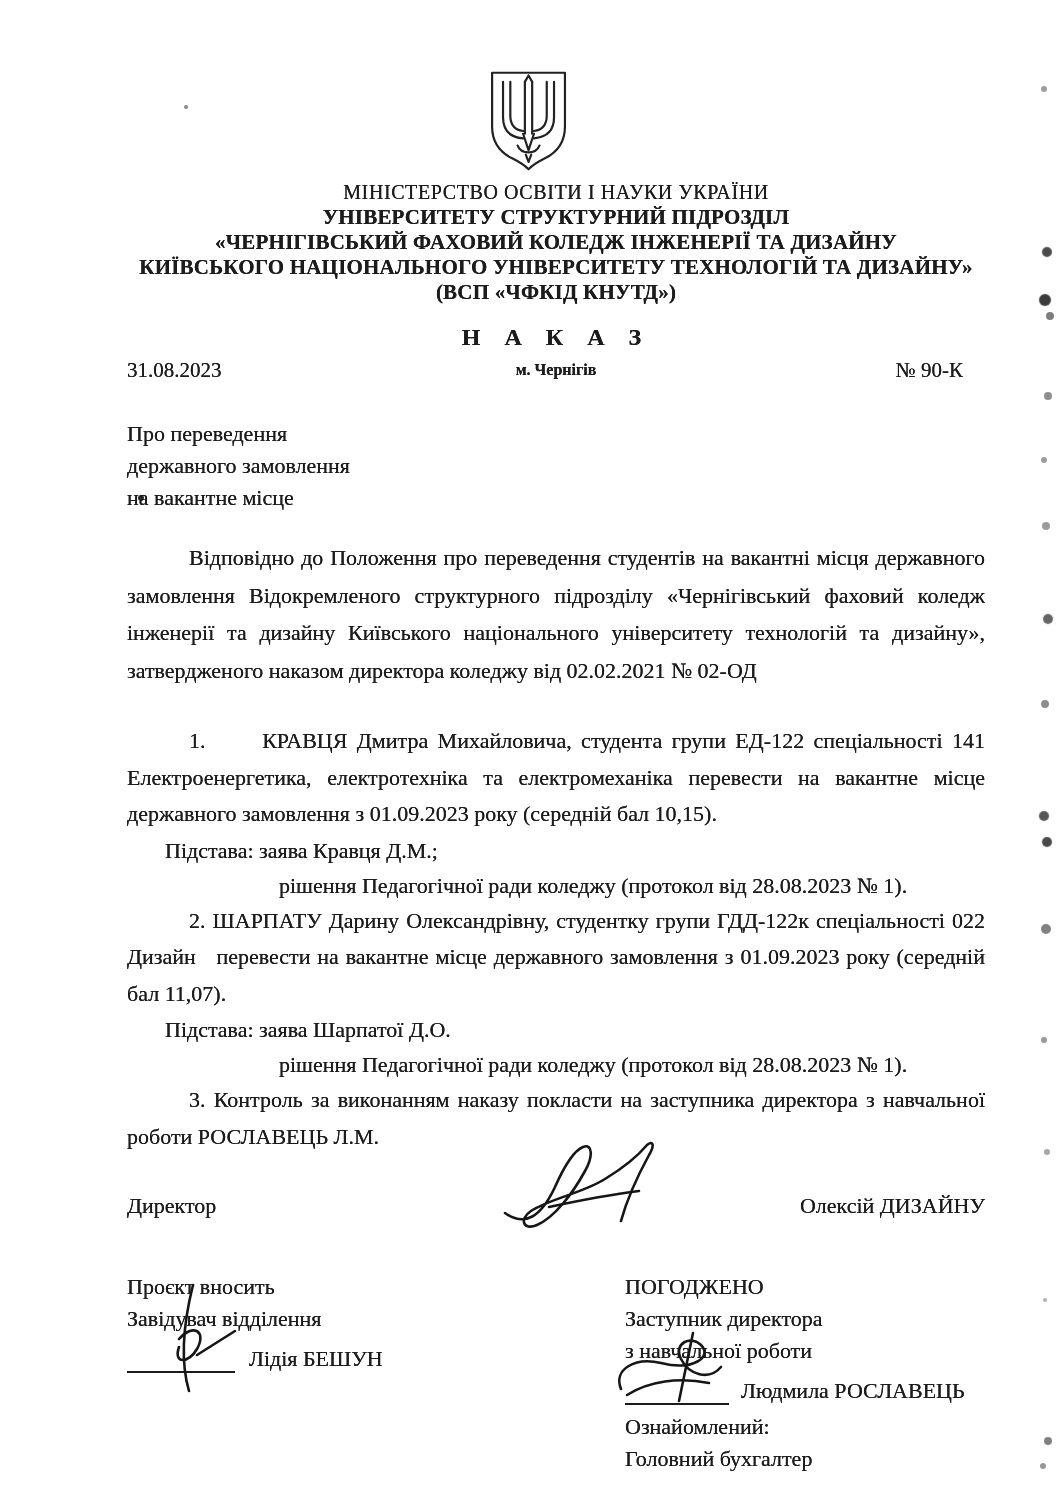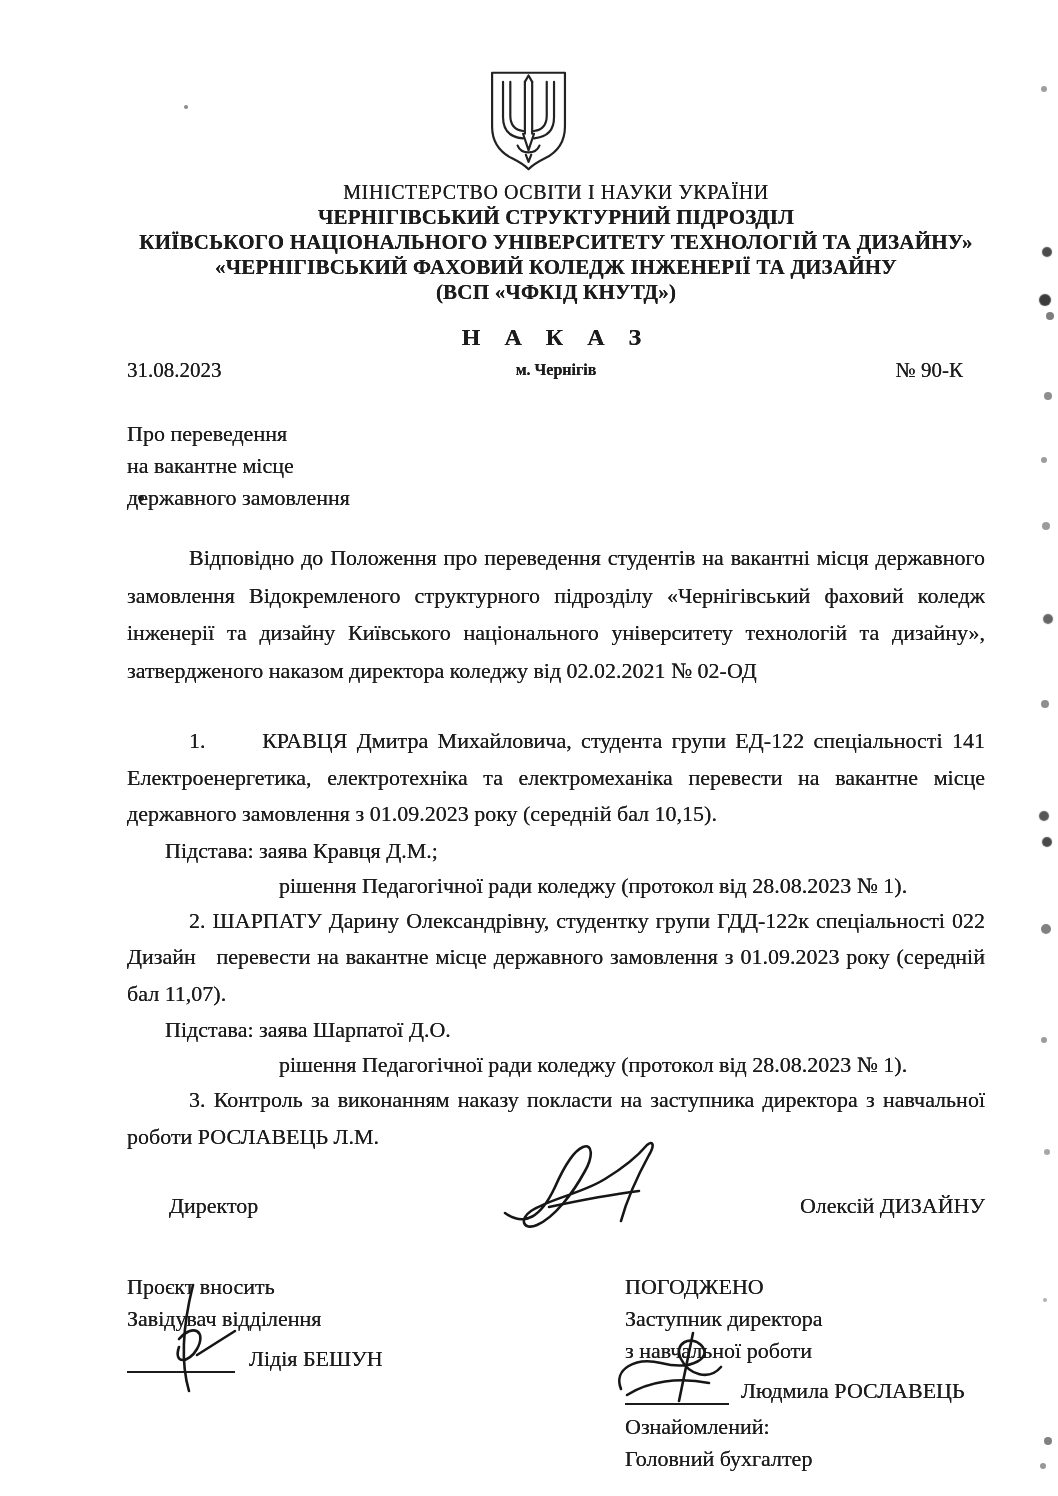--- a/index.html
+++ b/index.html
@@ -27,21 +27,21 @@
   
   .subject{margin-top:30px;font-size:22px;line-height:32px;}
   .intro{margin:25px 0 0 0;font-size:22px;line-height:37.5px;text-align:justify;text-indent:62px;}
   .order-heading{margin-top:31px;font-weight:700;font-size:22px;}
   p.item{margin:0;font-size:22px;line-height:36.5px;text-align:justify;text-indent:62px;}
   p.item.first{margin-top:34px;}
   p.basis{margin:0 0 0 38px;font-size:22px;line-height:35px;}
   p.basis.deep{margin-left:152px;}
   
   .director-row{position:relative;margin-top:32px;font-size:22px;height:40px;}
-  .director-row .label{position:absolute;left:0;top:6px;margin-left:42px;}
+  .director-row .label{position:absolute;left:0;top:6px;}
   .director-row .name{position:absolute;right:0;top:6px;}
   .sig{position:absolute;pointer-events:none;}
   .sig path{fill:none;stroke:#161616;stroke-linecap:round;}
   .cols{display:flex;margin-top:44px;font-size:22px;line-height:32px;}
   .col-left{flex:0 0 498px;}
   .col-right{flex:1;}
   .sig-line-row{position:relative;margin-top:10px;height:34px;}
   .u-line{position:absolute;left:0;bottom:6px;border-bottom:2px solid #1c1c1c;}
   .sig-name{position:absolute;bottom:4px;}
   
@@ -88,38 +88,38 @@
         <path d="M44,70 L50,88 L56,70"></path>
         <path d="M38,83 C42,93 58,93 62,83"></path>
         <path d="M47,93 L50,101 L53,93"></path>
       </g>
     </svg>
   </div>
 
   <div class="content">
     <div class="ministry">МІНІСТЕРСТВО ОСВІТИ І НАУКИ УКРАЇНИ</div>
     <div class="org">
-      <div>ЧЕРНІГІВСЬКИЙ СТРУКТУРНИЙ ПІДРОЗДІЛ</div>
+      <div>УНІВЕРСИТЕТУ СТРУКТУРНИЙ ПІДРОЗДІЛ</div>
+      <div>«ЧЕРНІГІВСЬКИЙ ФАХОВИЙ КОЛЕДЖ ІНЖЕНЕРІЇ ТА ДИЗАЙНУ</div>
       <div>КИЇВСЬКОГО НАЦІОНАЛЬНОГО УНІВЕРСИТЕТУ ТЕХНОЛОГІЙ ТА ДИЗАЙНУ»</div>
-      <div>«ЧЕРНІГІВСЬКИЙ ФАХОВИЙ КОЛЕДЖ ІНЖЕНЕРІЇ ТА ДИЗАЙНУ</div>
       <div>(ВСП «ЧФКІД КНУТД»)</div>
     </div>
 
     <div class="doc-title">Н А К А З</div>
 
     <div class="date-row">
       <span class="date">31.08.2023</span>
       <span class="place">м. Чернігів</span>
       <span class="num">№ 90-К</span>
     </div>
 
     <div class="subject">
       <div>Про переведення</div>
+      <div>державного замовлення</div>
       <div>на вакантне місце</div>
-      <div>державного замовлення</div>
     </div>
 
     <p class="intro">Відповідно до Положення про переведення студентів на вакантні місця державного замовлення Відокремленого структурного підрозділу «Чернігівський фаховий коледж інженерії та дизайну Київського національного університету технологій та дизайну», затвердженого наказом директора коледжу від 02.02.2021 № 02-ОД</p>
 
 
     <p class="item first">1.&nbsp;&nbsp;&nbsp;&nbsp;&nbsp;&nbsp;КРАВЦЯ Дмитра Михайловича, студента групи ЕД-122 спеціальності 141 Електроенергетика, електротехніка та електромеханіка перевести на вакантне місце державного замовлення з 01.09.2023 року (середній бал 10,15).</p>
     <p class="basis">Підстава: заява Кравця Д.М.;</p>
     <p class="basis deep">рішення Педагогічної ради коледжу (протокол від 28.08.2023 № 1).</p>
 
     <p class="item">2. ШАРПАТУ Дарину Олександрівну, студентку групи ГДД-122к спеціальності 022 Дизайн&nbsp;&nbsp;&nbsp;перевести на вакантне місце державного замовлення з 01.09.2023 року (середній бал 11,07).</p>

